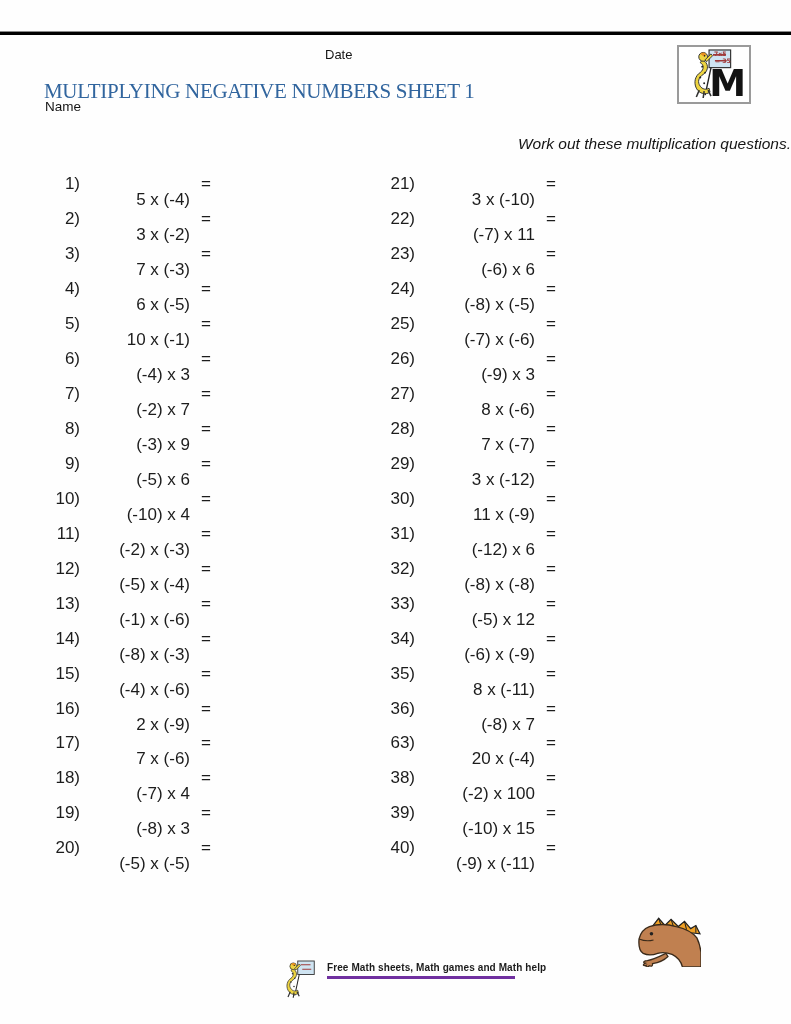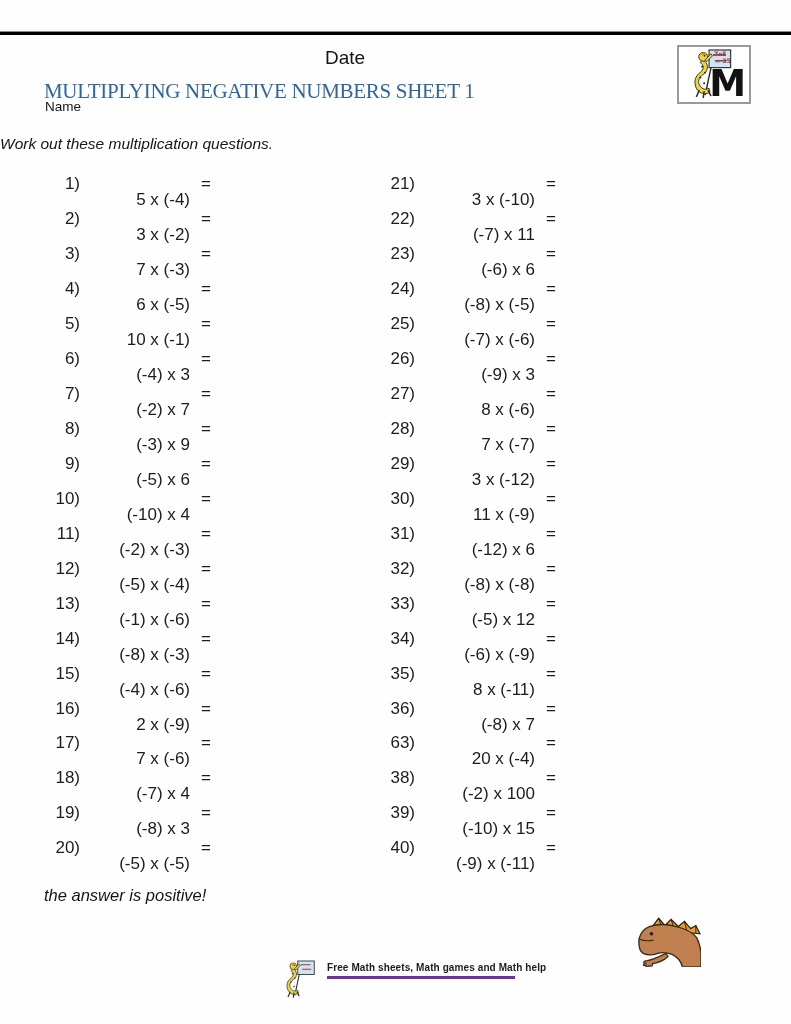--- a/index.html
+++ b/index.html
@@ -6,29 +6,29 @@
   body {
     width:791px; height:1024px; position:relative;
     background:#fefefe; overflow:hidden;
     font-family:"Liberation Sans", sans-serif; color:#1b1b1b;
   }
   .top-rule {
     position:absolute; left:0; top:31px; width:791px; height:3px;
     background:#000; border-top:1px solid #8a8a8a;
   }
   .name-label { position:absolute; left:45px; top:57px; font-size:13.5px; color:#141414;margin-top:42px; }
-  .date-label { position:absolute; left:325px; top:47px; font-size:19px; color:#141414; }
+  .date-label { position:absolute; left:325px; top:47px; font-size:13px; color:#141414; }
 
   .page-title {
     position:absolute; left:44px; top:79px; width:620px;
     font-family:"Liberation Serif", serif;
     font-size:21px; letter-spacing:-0.3px; color:#31659E; white-space:nowrap;
   }
   .instruction {
-    position:absolute; left:0; top:135px; width:791px; text-align:left;
+    position:absolute; left:0; top:135px; width:791px; text-align:right;
     font-style:italic; font-size:15.5px; color:#161616;
   }
 
   
   .q-col { position:absolute; top:167px; display:flex; flex-direction:column; }
   .q-col-left  { left:38px;  }
   .q-col-right { left:373px; }
   .q-row { height:34.95px; display:flex; align-items:center; font-size:17px; color:#1c1c1c; }
   .q-num  { width:42px;  text-align:right; }
   .q-expr { width:110px; text-align:right; white-space:pre;margin-top:32px; }
@@ -320,21 +320,20 @@
       <span class="q-eq">=</span>
     </div>
     <div class="q-row">
       <span class="q-num">40)</span>
       <span class="q-expr">(-9) x (-11)</span>
       <span class="q-eq">=</span>
     </div>
   </div>
 
 <div class="remember">
-  <div>the answer is positive!</div>
 </div>
 
 <svg class="lizard" width="64" height="52" viewBox="0 0 62 50">
 
   <path d="M14,12 L21,3 L27,10 L33,4 L40,11 L46,6 L52,13 L57,10 L61,18 L52,17 L40,14 L26,13 Z" fill="#F0A125" stroke="#222" stroke-width="1.2"></path>
   <path d="M21,3 L24,12 M33,4 L36,13 M46,6 L48,14 M57,10 L57,17" stroke="#222" stroke-width="1" fill="none"></path>
 
   <path d="M2,23 Q4,14 12,11 Q24,7 38,11 Q52,14 58,22 Q61,28 62,36 L62,50 L44,50
            Q42,42 34,38 Q26,35 20,37 Q12,40 6,37 Q1,34 2,23 Z" fill="#C08050" stroke="#3a2a1a" stroke-width="1.3"></path>
 

